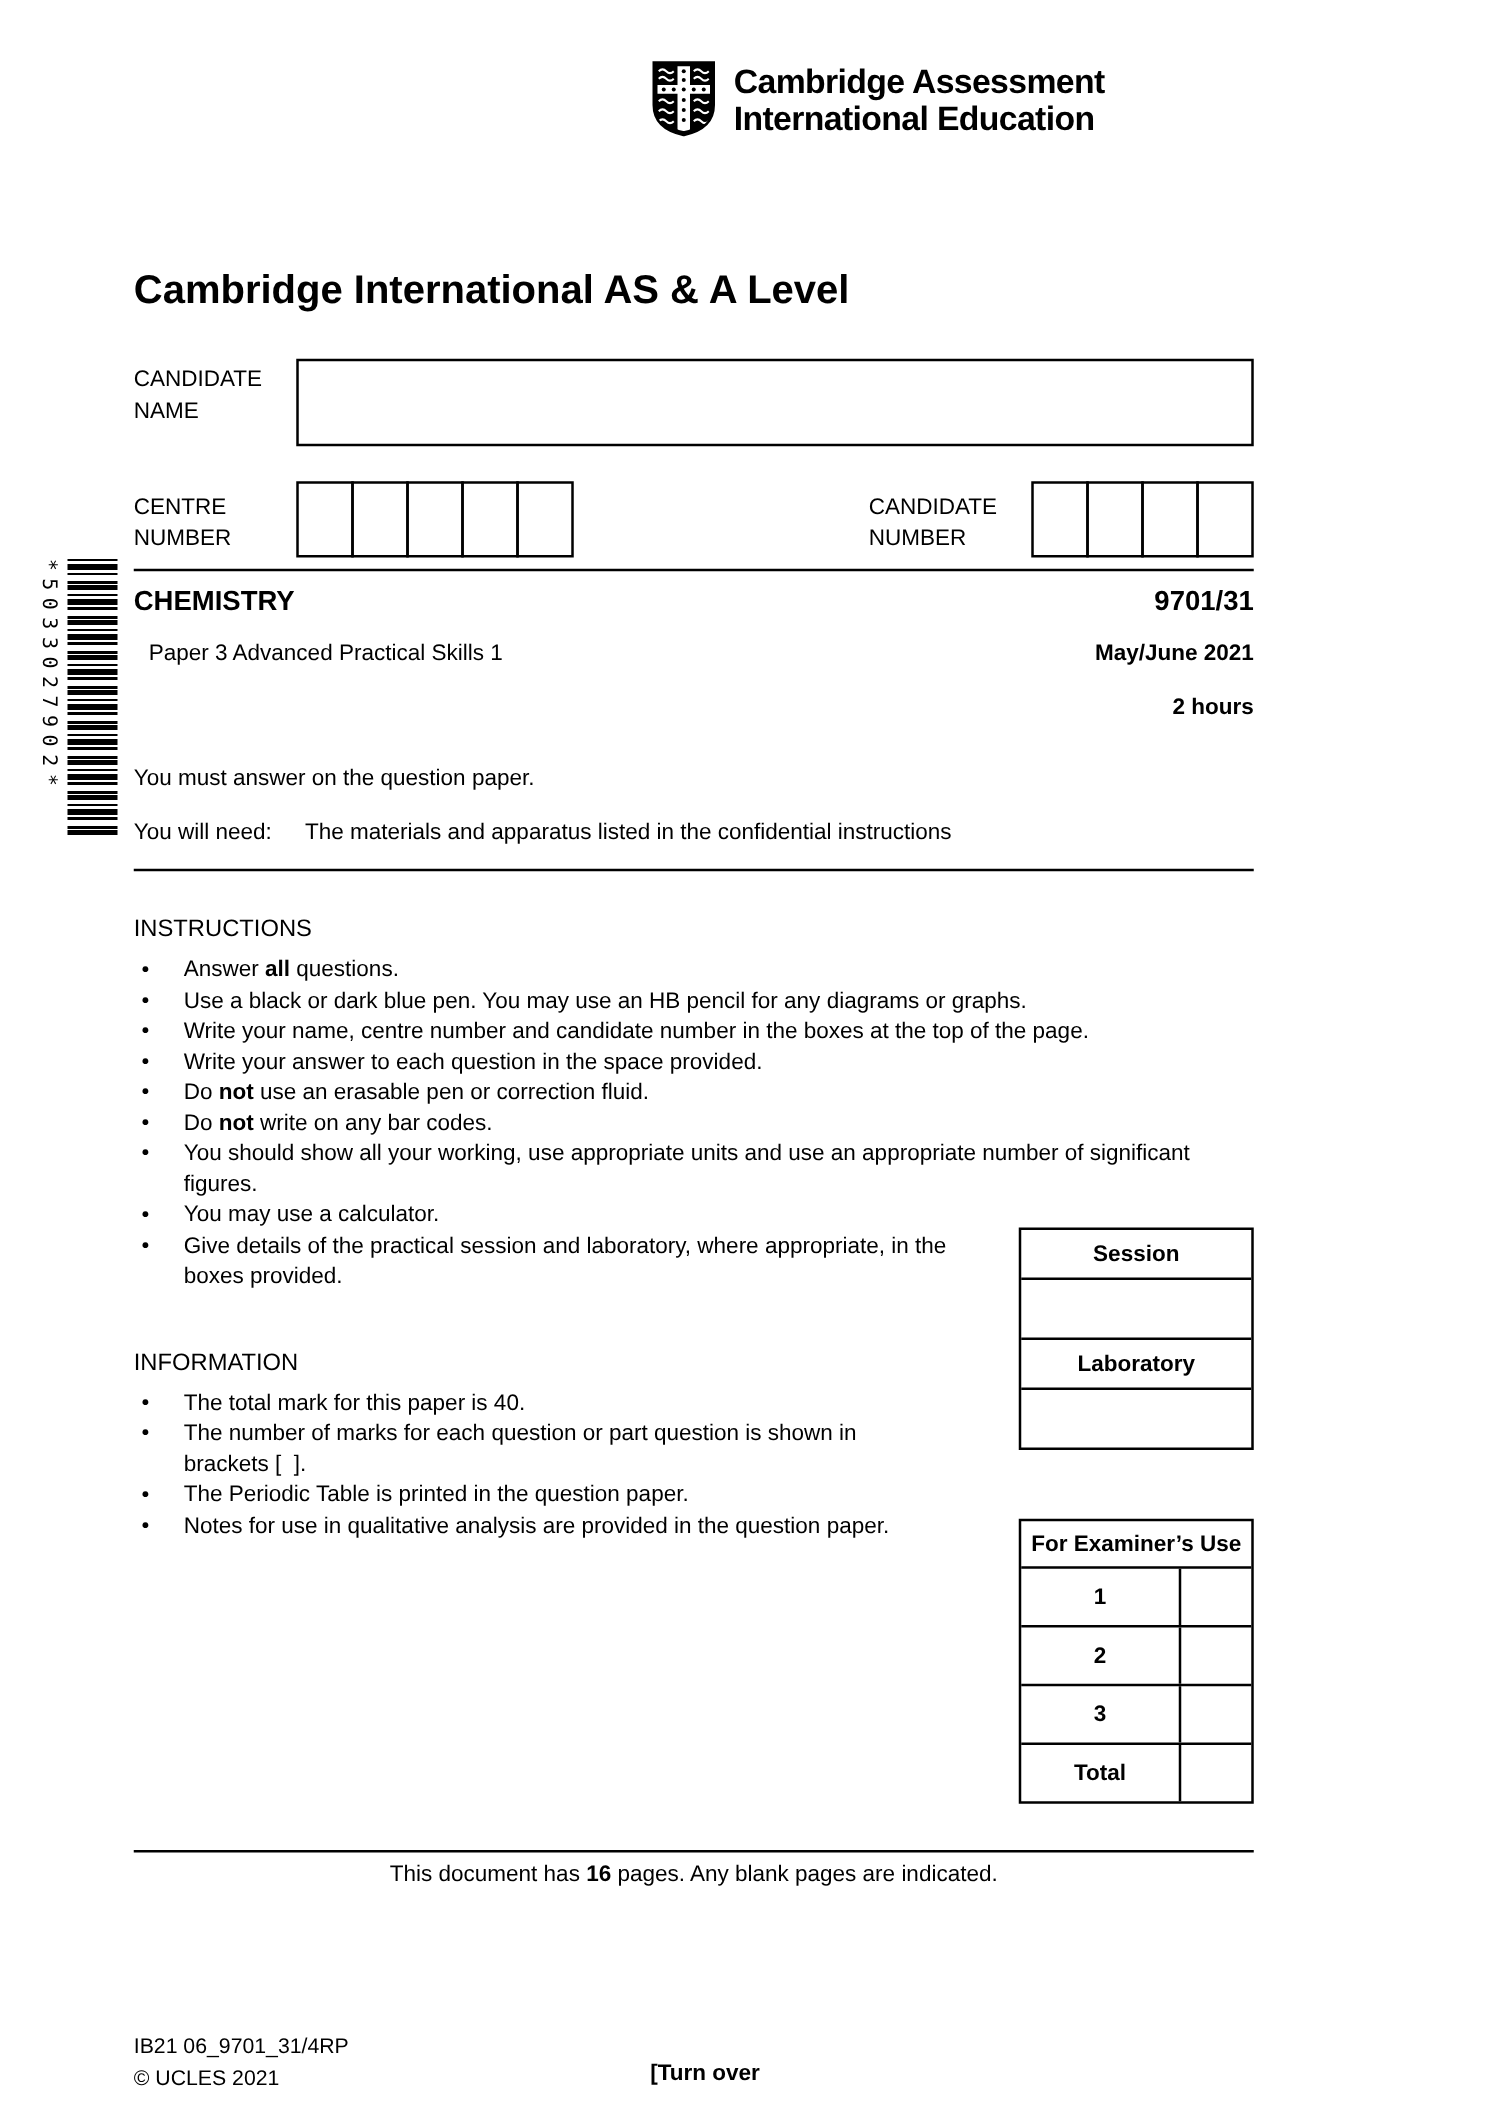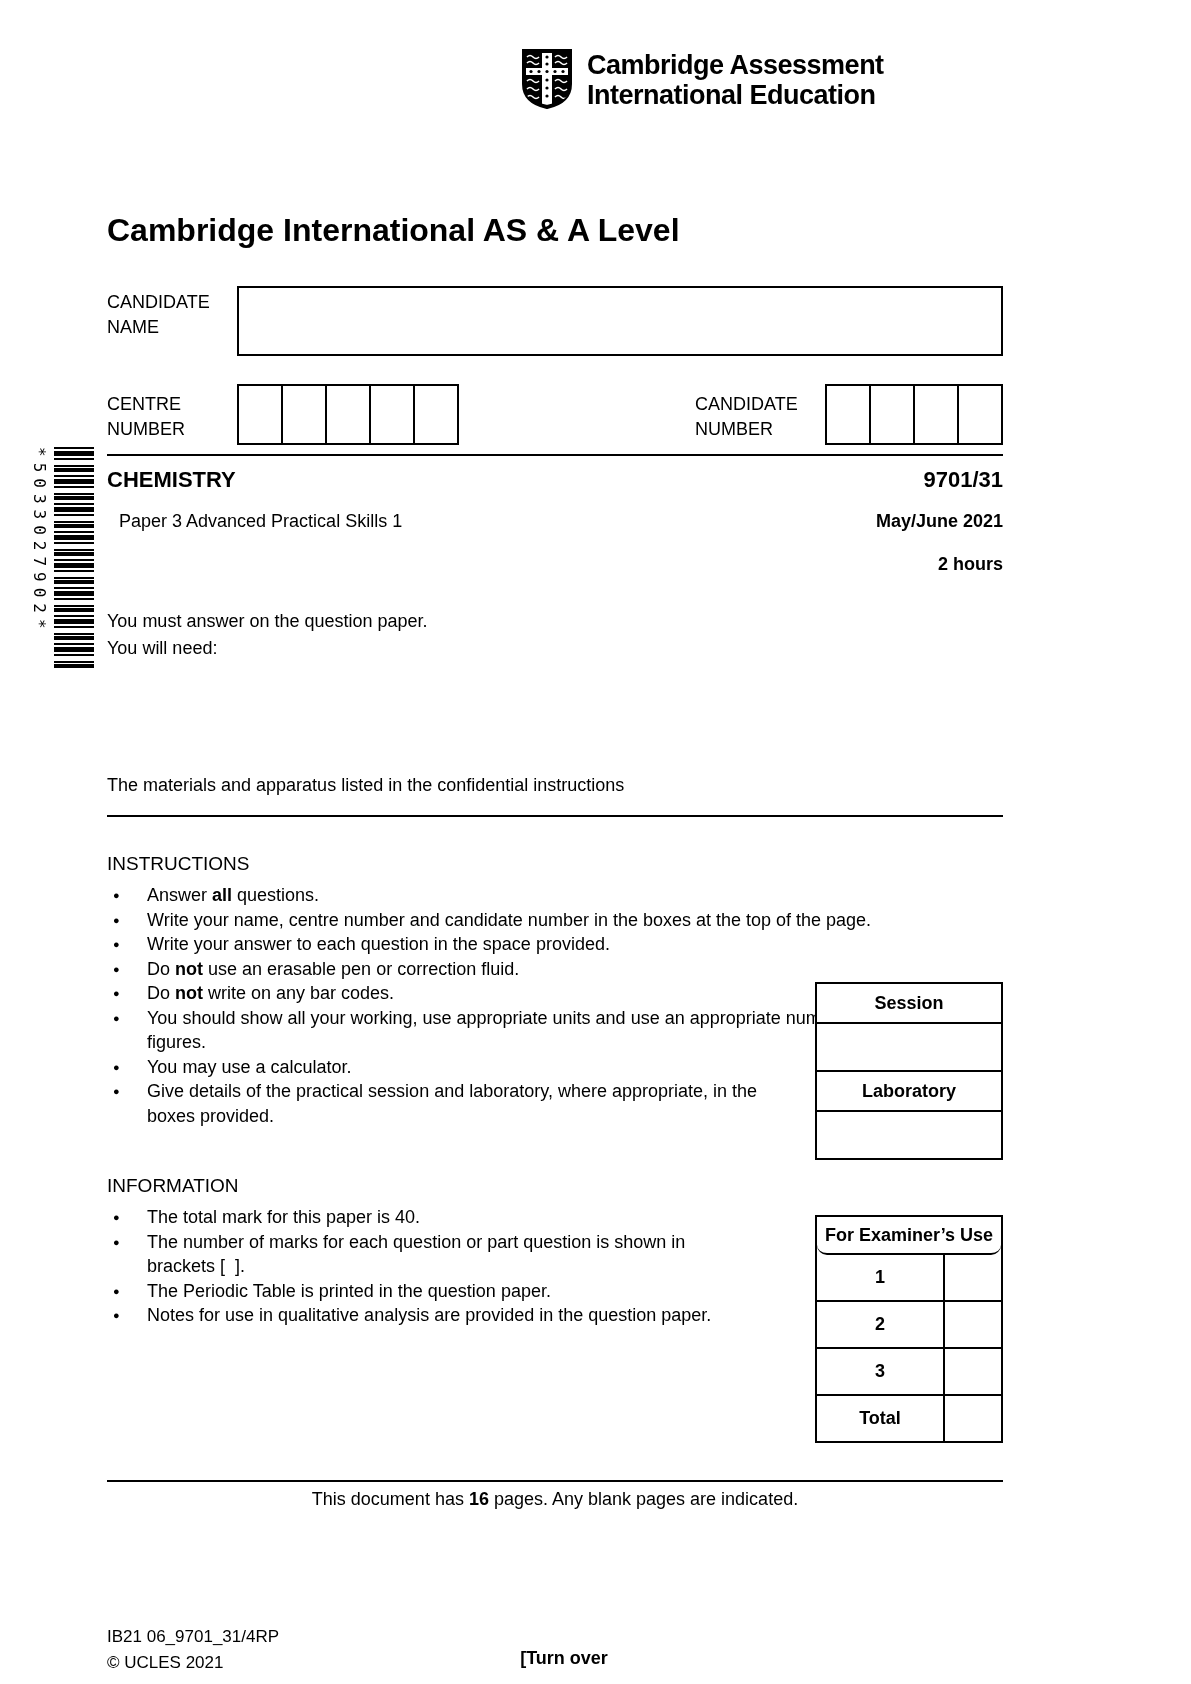--- a/index.html
+++ b/index.html
@@ -38,21 +38,21 @@
   .rule{border:none;border-top:2px solid #000;margin:0;}
   .rule1{margin-top:9px;}
   .rule2{margin-top:18px;}
 
   .subj1{margin-top:11px;display:flex;justify-content:space-between;font-size:22px;font-weight:700;line-height:26px;}
   .subj2{margin-top:16px;display:flex;justify-content:space-between;font-size:18px;line-height:24px;margin-left:12px;}
   .subj2 .right{font-weight:700;}
   .duration{margin-top:19px;text-align:right;font-size:18px;font-weight:700;line-height:24px;}
 
   .must{margin-top:33px;font-size:18px;line-height:24px;}
-  .willneed{margin-top:3px;font-size:18px;line-height:24px;display:flex;flex-direction:column;}
+  .willneed{margin-top:19px;font-size:18px;line-height:24px;display:flex;}
   .willneed .wn-label{width:137px;flex:0 0 137px;}
 
   .sec-heading{margin-top:35px;font-size:19px;font-weight:400;line-height:24px;}
   ul.bullets{margin:7px 0 0 0;padding:0;list-style:none;}
   ul.bullets li{position:relative;padding-left:40px;font-size:18px;line-height:24.5px;}
   ul.bullets li::before{content:"\25CF";position:absolute;left:6px;top:0;font-size:11px;line-height:24.5px;}
   li.narrow-give{max-width:620px;}
   li.narrow-marks{max-width:545px;}
   .info-heading{margin-top:46px;}
 
@@ -84,21 +84,21 @@
   }
 
   
   .side-box{position:absolute;left:815px;width:188px;border:2px solid #000;box-sizing:border-box;background:#fff;}
   .session-box{top:982px;}
   .sb-label{height:38px;display:flex;align-items:center;justify-content:center;font-size:18px;font-weight:700;border-bottom:2px solid #000;}
   .sb-blank{height:46px;}
   .sb-blank.mid{border-bottom:2px solid #000;}
 
   .exam-table{top:1215px;}
-  .exam-header{height:36px;display:flex;align-items:center;justify-content:center;font-size:18px;font-weight:700;border-bottom:2px solid #000;border-radius:10px;}
+  .exam-header{height:36px;display:flex;align-items:center;justify-content:center;font-size:18px;font-weight:700;border-bottom:2px solid #000;}
   .exam-row{display:flex;height:45px;border-bottom:2px solid #000;}
   .exam-row:last-child{border-bottom:none;}
   .exam-label{width:126px;flex:0 0 126px;border-right:2px solid #000;display:flex;align-items:center;justify-content:center;font-size:18px;font-weight:700;}
   .exam-value{flex:1;}
 
   
   .bottom-rule{position:absolute;left:107px;top:1480px;width:896px;border:none;border-top:2px solid #000;margin:0;}
   .pages-note{position:absolute;left:107px;top:1487px;width:896px;text-align:center;font-size:18px;line-height:24px;}
   .footer-ref{position:absolute;left:107px;top:1624px;font-size:17px;line-height:26px;}
   .turn-over{position:absolute;left:116px;top:1648px;width:896px;text-align:center;font-size:18px;font-weight:700;}
@@ -203,20 +203,21 @@
     <div class="willneed">
       <span class="wn-label">You will need:</span>
       <span>The materials and apparatus listed in the confidential instructions</span>
     </div>
 
     <hr class="rule rule2">
 
     <div class="sec-heading">INSTRUCTIONS</div>
     <ul class="bullets">
       <li><span>Answer </span><span class="b">all</span><span> questions.</span></li>
+      <li><span>Use a black or dark blue pen. You may use an HB pencil for any diagrams or graphs.</span></li>
       <li><span>Write your name, centre number and candidate number in the boxes at the top of the page.</span></li>
       <li><span>Write your answer to each question in the space provided.</span></li>
       <li><span>Do </span><span class="b">not</span><span> use an erasable pen or correction fluid.</span></li>
       <li><span>Do </span><span class="b">not</span><span> write on any bar codes.</span></li>
       <li><span>You should show all your working, use appropriate units and use an appropriate number of significant figures.</span></li>
       <li><span>You may use a calculator.</span></li>
       <li class="narrow-give"><span>Give details of the practical session and laboratory, where appropriate, in the boxes provided.</span></li>
     </ul>
 
     <div class="sec-heading info-heading">INFORMATION</div>

